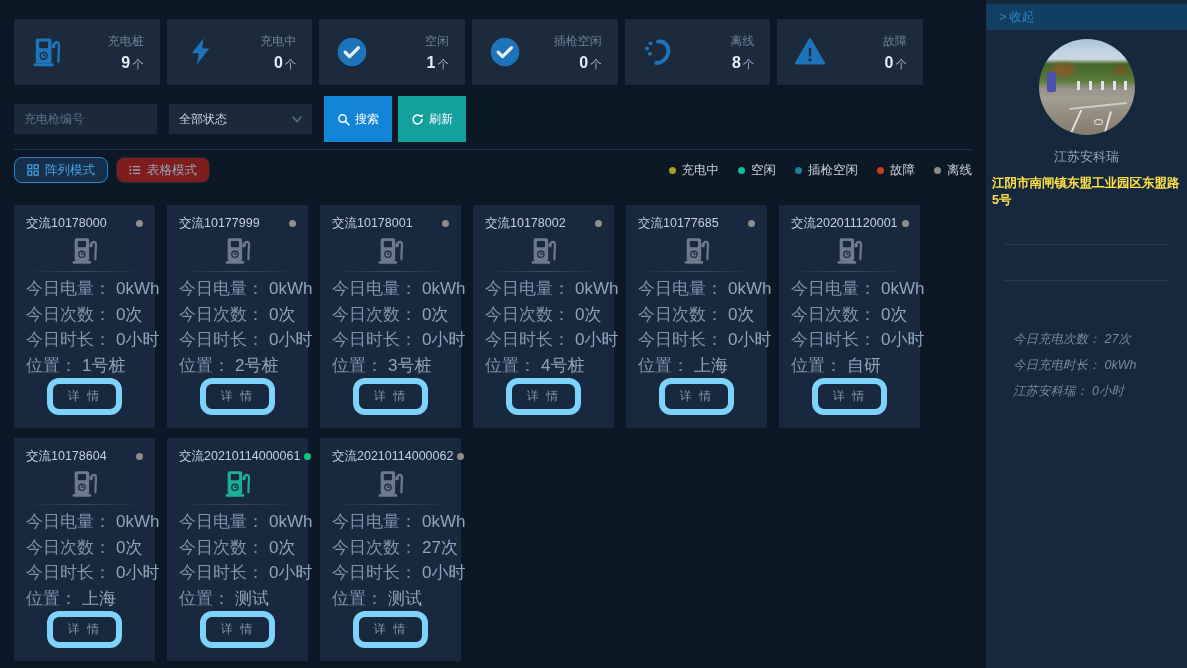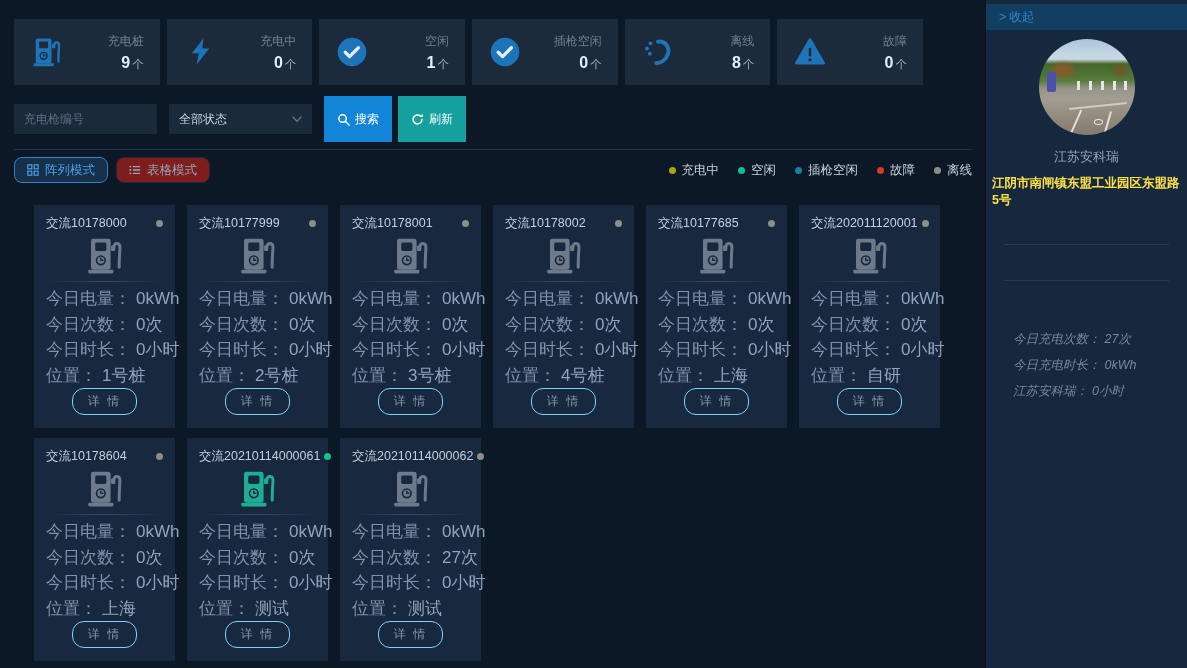--- a/index.html
+++ b/index.html
@@ -64,41 +64,41 @@
   .tab-ic { width:12px; height:12px; }
   .tab-active { border:1px solid #2b85c8; background:#16304b; color:#4ba0e8; }
   .tab-idle { background:#7f1d1d; border:1px solid #1b2a3a; color:#93a5b8; margin-left:8px; }
   .legend { margin-left:auto; display:flex; align-items:center; gap:19px; }
   .legend-item { display:flex; align-items:center; gap:6px; font-size:12.5px; color:#c9d2da; }
   .legend-dot { width:7px; height:7px; border-radius:50%; }
 
   
   .cards-grid {
     margin-top:22px;
-    display:grid; grid-template-columns:repeat(6,141px); gap:10px 12px;margin-left:20px;
+    display:grid; grid-template-columns:repeat(6,141px); gap:10px 12px;
   }
   .pile-card {
     background:#18293f; height:223px; padding:10px 12px 8px;
     display:flex; flex-direction:column;
   }
   .pc-head { display:flex; align-items:center; justify-content:space-between; }
   .pc-title { font-size:12.5px; color:#c4cfdd; white-space:nowrap; }
   .pc-dot { width:7px; height:7px; border-radius:50%; flex:none; margin-left:4px; }
   .st-offline .pc-dot { background:#8e8e88; }
   .st-idle    .pc-dot { background:#0fc48b; }
   .pc-icon { width:56px; height:54px; margin:5px auto 0; --hole:#18293f; }
   .st-offline .pc-icon { color:#6e7a8c; }
   .st-idle    .pc-icon { color:#1fae94; }
   .pc-div { height:1px; margin:7px 2px 4px;
     background:linear-gradient(90deg,rgba(58,77,102,0),#3a4d66,rgba(58,77,102,0)); }
   .pc-line { font-size:17px; line-height:25.5px; color:#7e92a9; white-space:nowrap; }
   .pc-line .val { color:#90a4bb; margin-left:5px; }
   .pc-btn {
     margin:auto auto 5px; padding:4px 15px;
-    border:1px solid #7dd3fc; border-radius:12px; background:none;
+    border:6px solid #7dd3fc; border-radius:12px; background:none;
     color:#8598ab; font-size:12px; letter-spacing:2px; cursor:pointer;
     font-family:"Liberation Sans","DejaVu Sans",sans-serif;
   }
 
   
   .panel {
     width:202px; background:#15283d; border-left:1px solid #0a131f;
     display:flex; flex-direction:column; padding-top:4px;
   }
   .panel-header {

